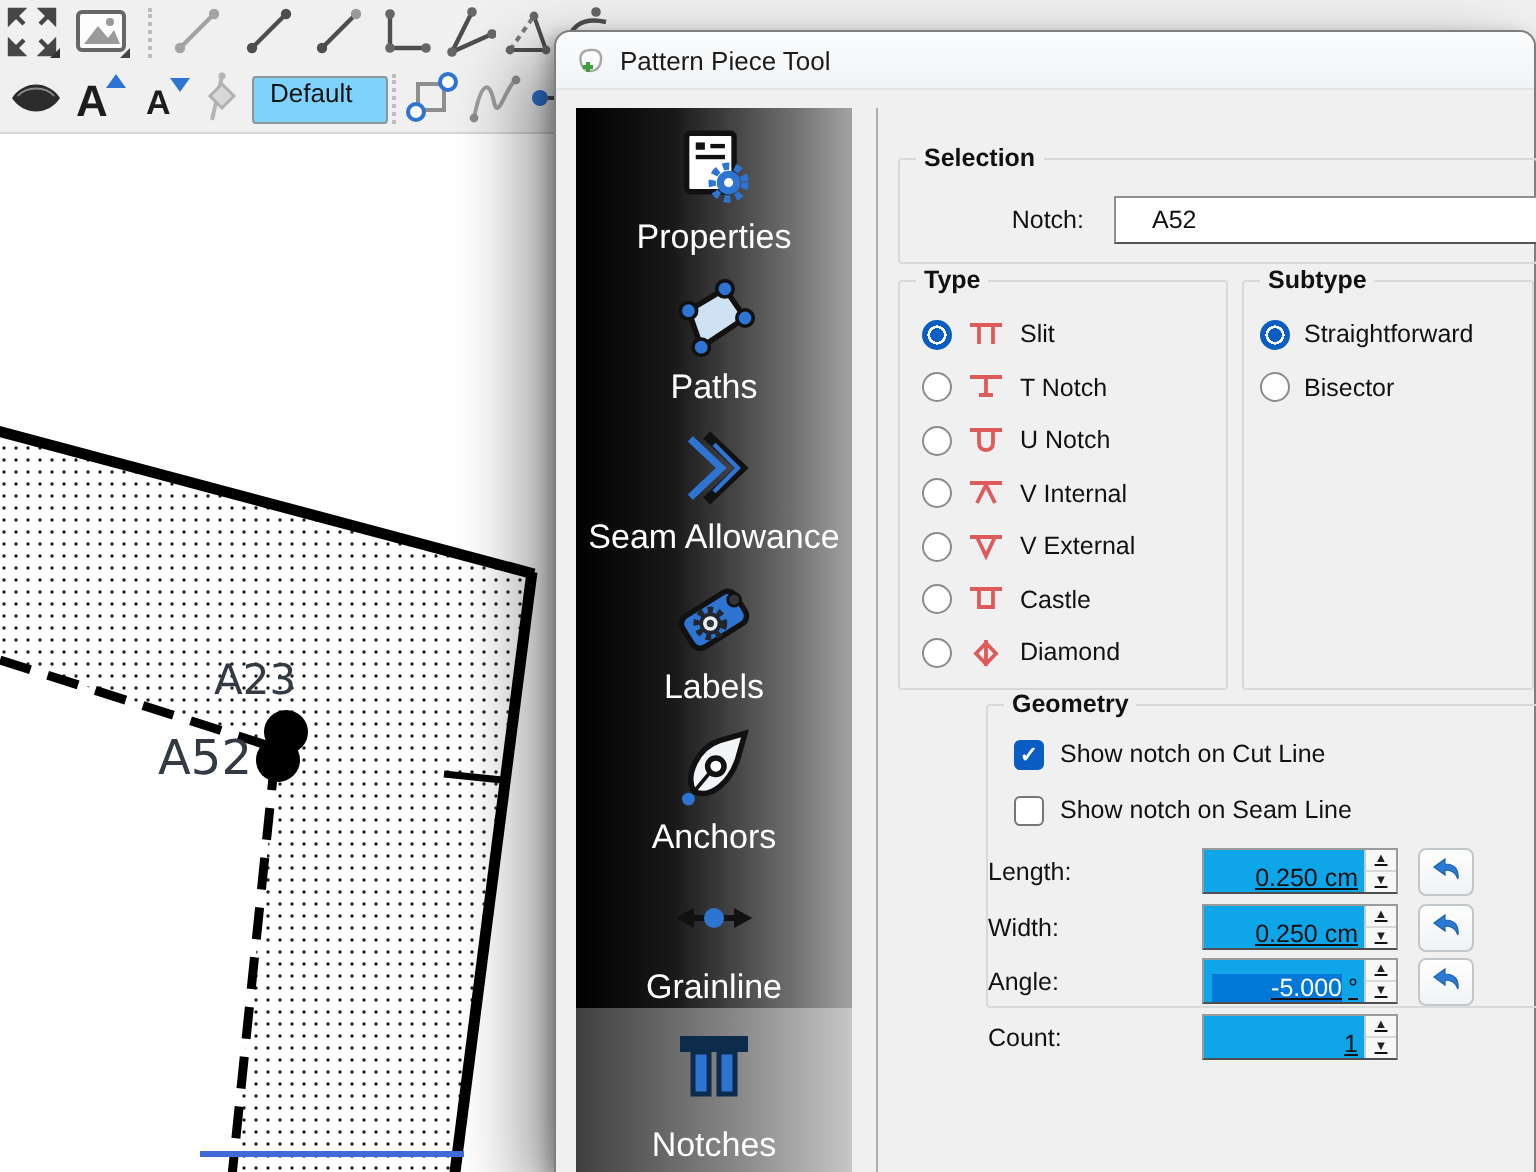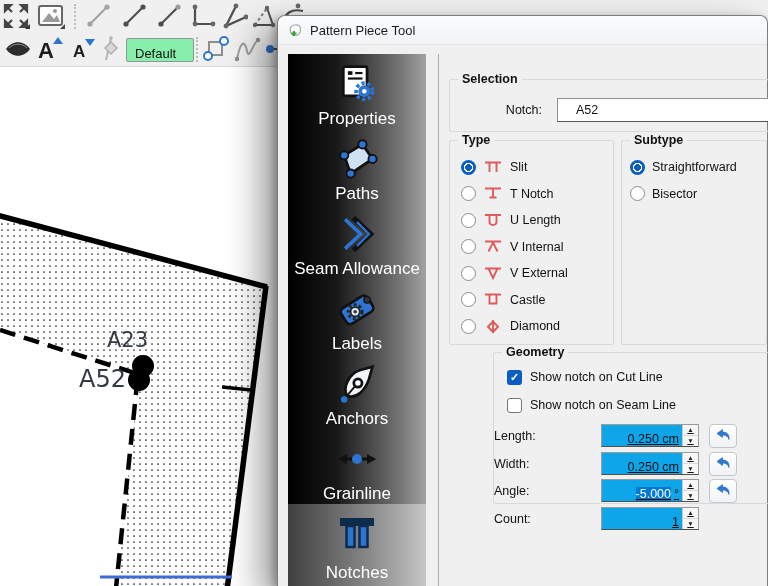--- a/index.html
+++ b/index.html
@@ -4,22 +4,22 @@
 <style>
   html,body{margin:0;padding:0;background:#dcdcdc;}
   #app{position:relative;width:768px;height:586px;overflow:hidden;background:#fff;
        font-family:"Liberation Sans",sans-serif;color:#111;}
   
   .tbrow{position:absolute;left:0;width:768px;height:33px;background:#f0f0f0;z-index:2;}
   #tb1{top:0;border-bottom:1px solid #e6e6e6;}
   #tb2{top:33px;border-bottom:1px solid #d6d6d6;}
   .tbtn{position:absolute;top:2px;width:28px;height:28px;display:flex;align-items:center;justify-content:center;}
   .tsep{position:absolute;top:4px;width:0;height:25px;border-left:2px dotted #bdbdbd;}
-  .combo-sm{position:absolute;top:5px;height:22px;background:#86efac;border:1px solid #949494;border-radius:2px;
-            display:flex;align-items:flex-end;font-size:13px;padding:0 6px 0 8px;gap:10px;}
+  .combo-sm{position:absolute;top:5px;height:22px;background:#7dd3fc;border:1px solid #949494;border-radius:2px;
+            display:flex;align-items:flex-start;font-size:13px;padding:0 6px 0 8px;gap:10px;}
   
   #canvas{position:absolute;left:0;top:66px;width:768px;height:520px;background:#fff;z-index:1;}
   
   #dialog{position:absolute;left:277px;top:15px;width:491px;height:571px;z-index:5;
           background:#f0f0f0;border:1px solid #7e7e7e;border-bottom:none;border-radius:8px 8px 0 0;
           box-shadow:-16px 14px 34px rgba(0,0,0,.40),-3px 3px 9px rgba(0,0,0,.28);box-sizing:border-box;}
   #titlebar{height:28px;border-radius:8px 8px 0 0;background:linear-gradient(#fbfcfd,#f1f3f5);
             border-bottom:1px solid #e2e4e6;display:flex;align-items:center;padding-left:9px;gap:7px;}
   #titlebar .ttl{font-size:13px;color:#1b1b1b;}
   
@@ -43,21 +43,21 @@
   .cb-row{position:absolute;left:13px;display:flex;align-items:center;gap:8px;font-size:12.5px;height:16px;}
   .cb{width:15px;height:15px;border-radius:3px;box-sizing:border-box;flex:none;display:flex;align-items:center;justify-content:center;}
   .cb.checked{background:#0a5dc2;color:#fff;font-size:11px;font-weight:bold;}
   .cb.unchecked{background:#fff;border:1.4px solid #767676;}
   
   .spin-row{position:absolute;left:0;right:0;height:23px;display:flex;align-items:center;}
   .spin-label{width:102px;text-align:left;font-size:12.5px;flex:none;}
   .spinbox{margin-left:5px;width:98px;height:23px;background:#0ea5e9;border:1px solid #9b9b9b;border-bottom-color:#4e4e4e;
            display:flex;align-items:flex-end;box-sizing:border-box;flex:none;text-decoration:underline;}
   .spin-val{flex:1;text-align:right;font-size:12.5px;padding:4px 3px 0 0;white-space:nowrap;overflow:hidden;}
-  .sel{background:#0078d7;color:#fff;}
+  .sel{background:#0078d7;color:#fff;padding-left:30px;}
   .arrows{width:15px;display:flex;flex-direction:column;border-left:1px solid #c9c9c9;flex:none;}
   .arrow-btn{flex:1;font-size:6.5px;line-height:10px;text-align:center;color:#222;background:#f7f7f7;}
   .arrow-btn.up{border-bottom:1px solid #d9d9d9;}
   .reset-btn{margin-left:10px;width:26px;height:22px;border:1px solid #c2c7cc;border-radius:4px;
              background:linear-gradient(#fff,#f0f2f4);display:flex;align-items:center;justify-content:center;flex:none;}
   
   .sel-label{position:absolute;top:23px;left:0;width:92px;text-align:right;font-size:12.5px;}
   .combo-lg{position:absolute;left:107px;top:18px;width:240px;height:24px;background:#fff;border:1px solid #8f8f8f;
             border-bottom-color:#555;box-sizing:border-box;display:flex;align-items:center;padding-left:18px;font-size:12.5px;}
 </style>
@@ -324,21 +324,21 @@
         <svg class="glyph" viewBox="0 0 20 15">
             <path d="M2 2.5 H18 M10 2.5 V11.5 M6.5 11.5 H13.5"></path>
           </svg>
         <span>T Notch</span>
       </label>
       <label class="opt-row">
         <span class="radio"></span>
         <svg class="glyph" viewBox="0 0 20 15">
             <path d="M2 2 H18 M6.5 2 V8.5 Q6.5 12 10 12 Q13.5 12 13.5 8.5 V2"></path>
           </svg>
-        <span>U Length</span>
+        <span>U Notch</span>
       </label>
       <label class="opt-row">
         <span class="radio"></span>
         <svg class="glyph" viewBox="0 0 20 15">
             <path d="M2 2.5 H18 M5.5 12.5 L10 3.5 L14.5 12.5"></path>
           </svg>
         <span>V Internal</span>
       </label>
       <label class="opt-row">
         <span class="radio"></span>

